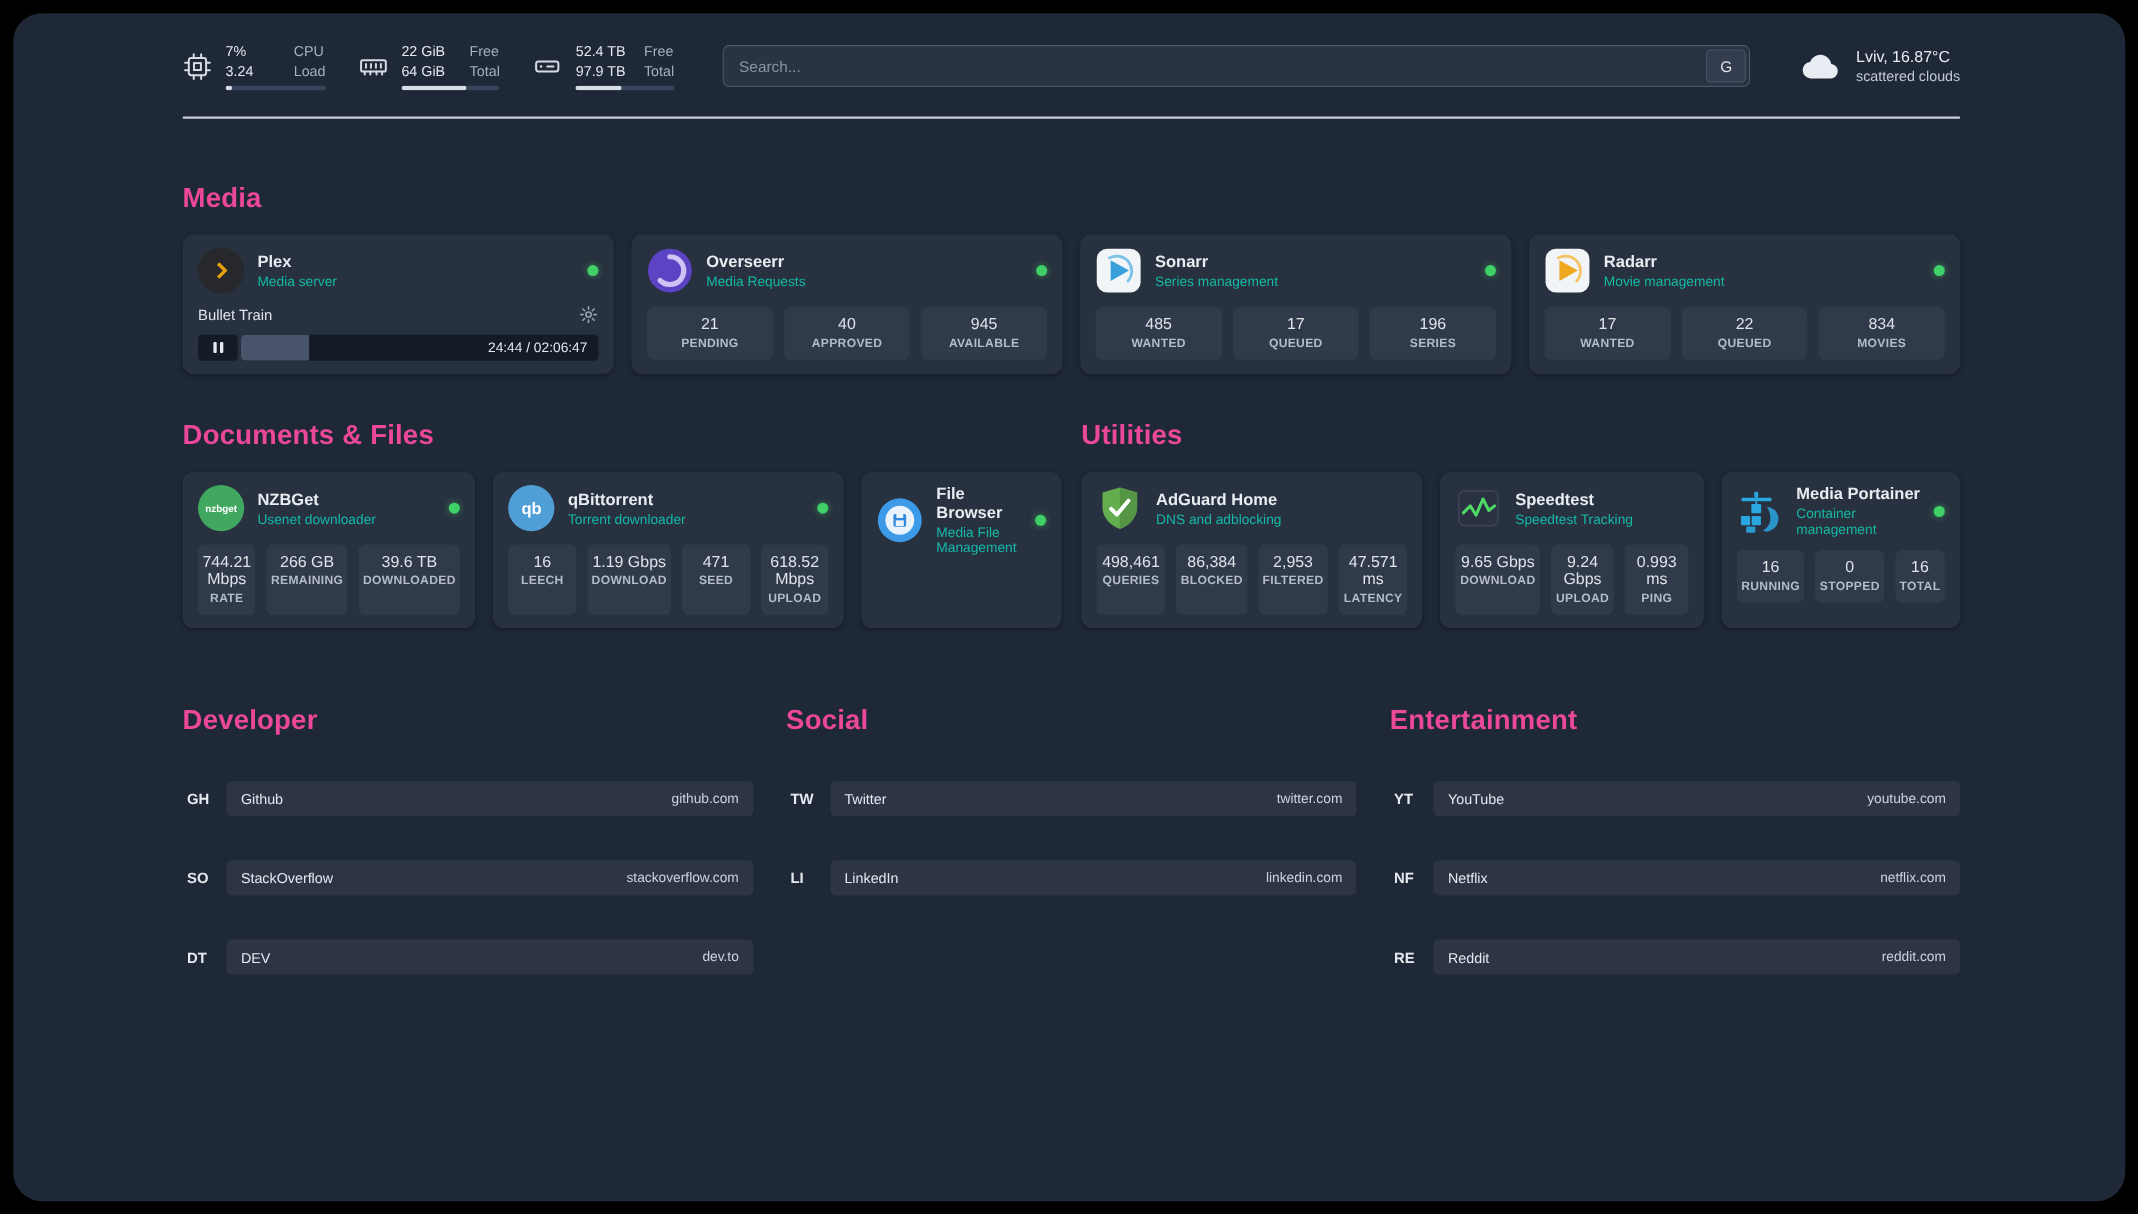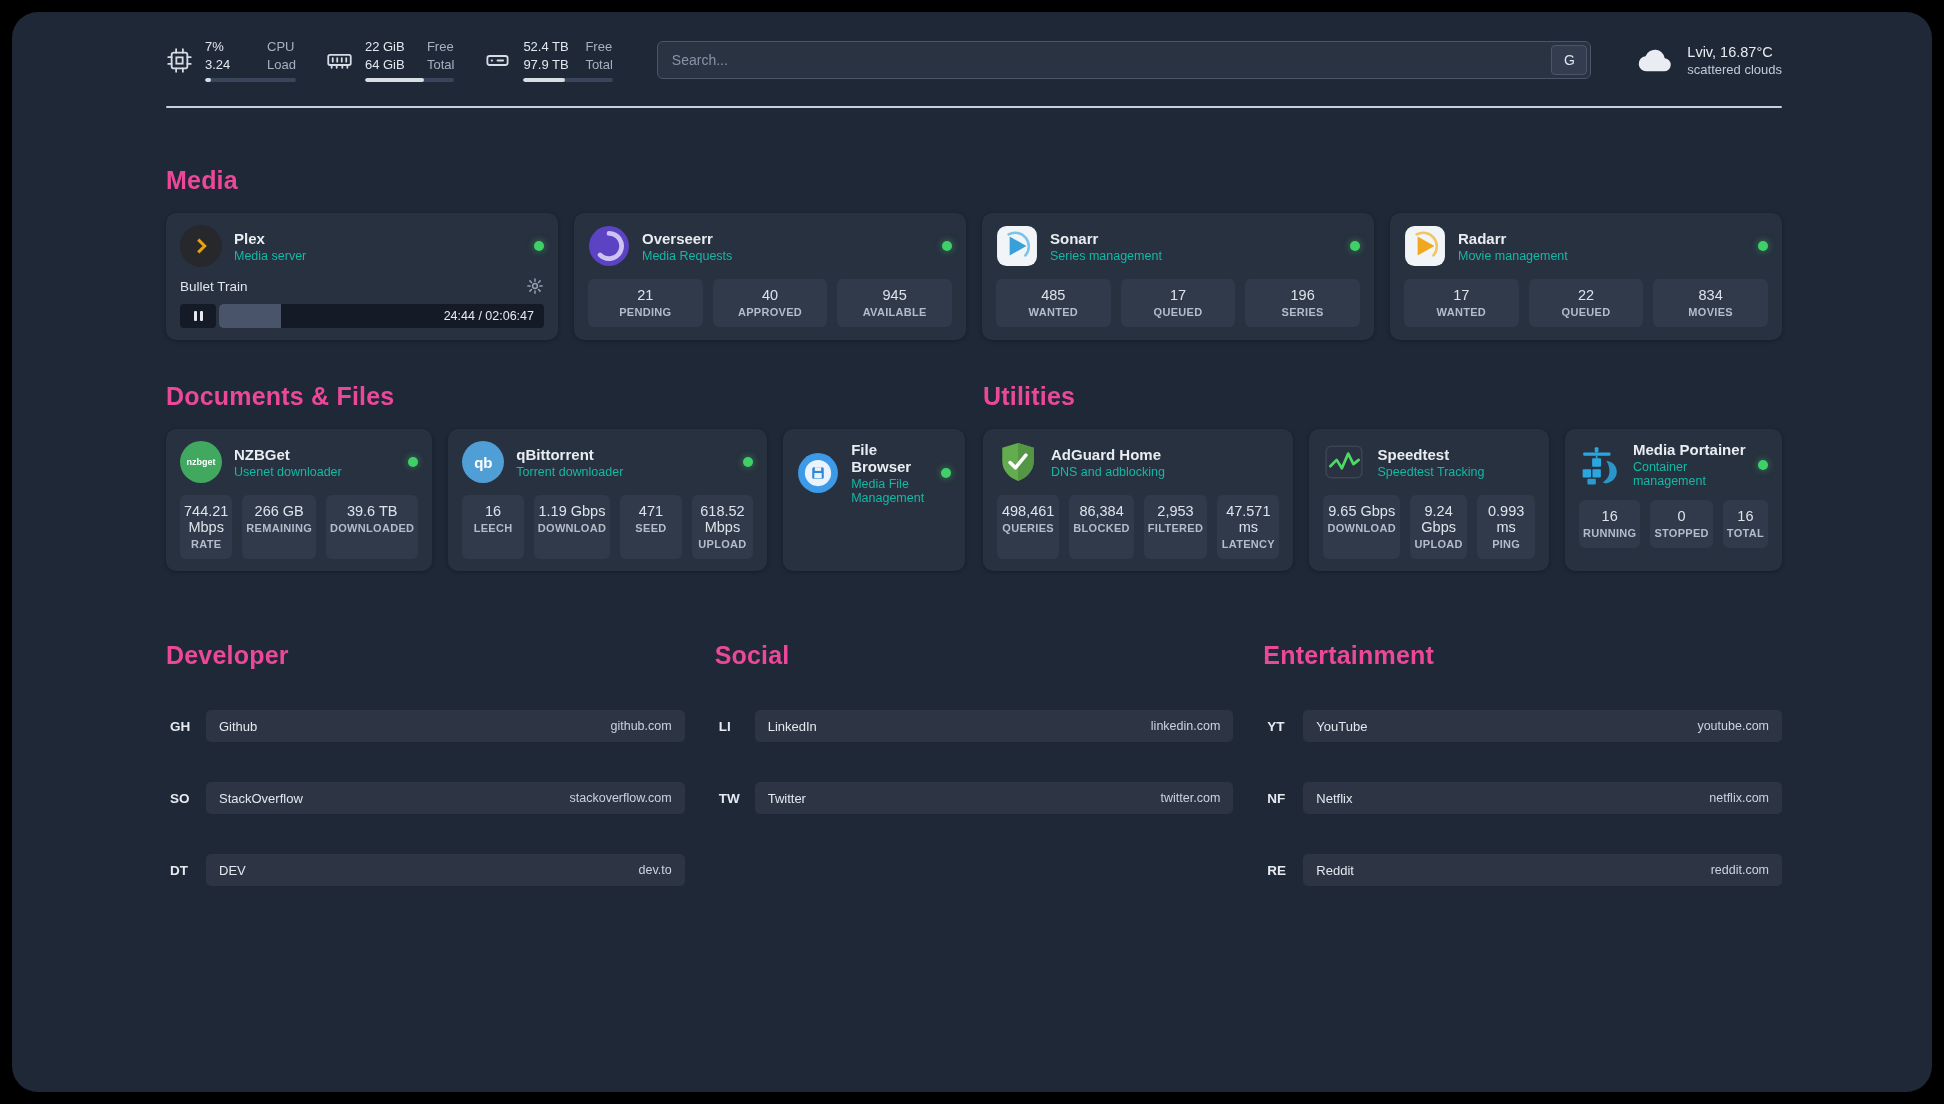--- a/index.html
+++ b/index.html
@@ -562,33 +562,33 @@
         <div class="bm-pill">
           <span class="bm-name">DEV</span>
           <span class="bm-url">dev.to</span>
         </div>
       </div>
     </div>
 
     <div>
       <div class="section-title bm-title">Social</div>
       <div class="bm-row">
+        <span class="bm-abbr">TW</span>
+        <div class="bm-pill">
+          <span class="bm-name">Twitter</span>
+          <span class="bm-url">twitter.com</span>
+        </div>
+      </div>
+      <div class="bm-row">
         <span class="bm-abbr">LI</span>
         <div class="bm-pill">
           <span class="bm-name">LinkedIn</span>
           <span class="bm-url">linkedin.com</span>
         </div>
       </div>
-      <div class="bm-row">
-        <span class="bm-abbr">TW</span>
-        <div class="bm-pill">
-          <span class="bm-name">Twitter</span>
-          <span class="bm-url">twitter.com</span>
-        </div>
-      </div>
     </div>
 
     <div>
       <div class="section-title bm-title">Entertainment</div>
       <div class="bm-row">
         <span class="bm-abbr">YT</span>
         <div class="bm-pill">
           <span class="bm-name">YouTube</span>
           <span class="bm-url">youtube.com</span>
         </div>

